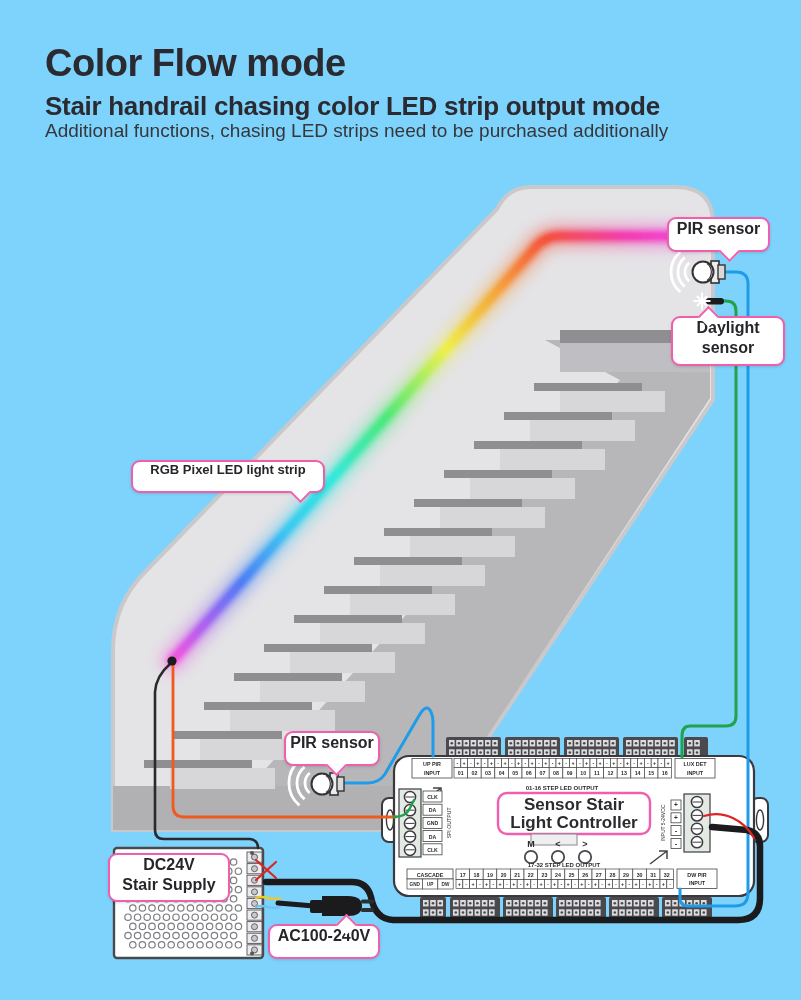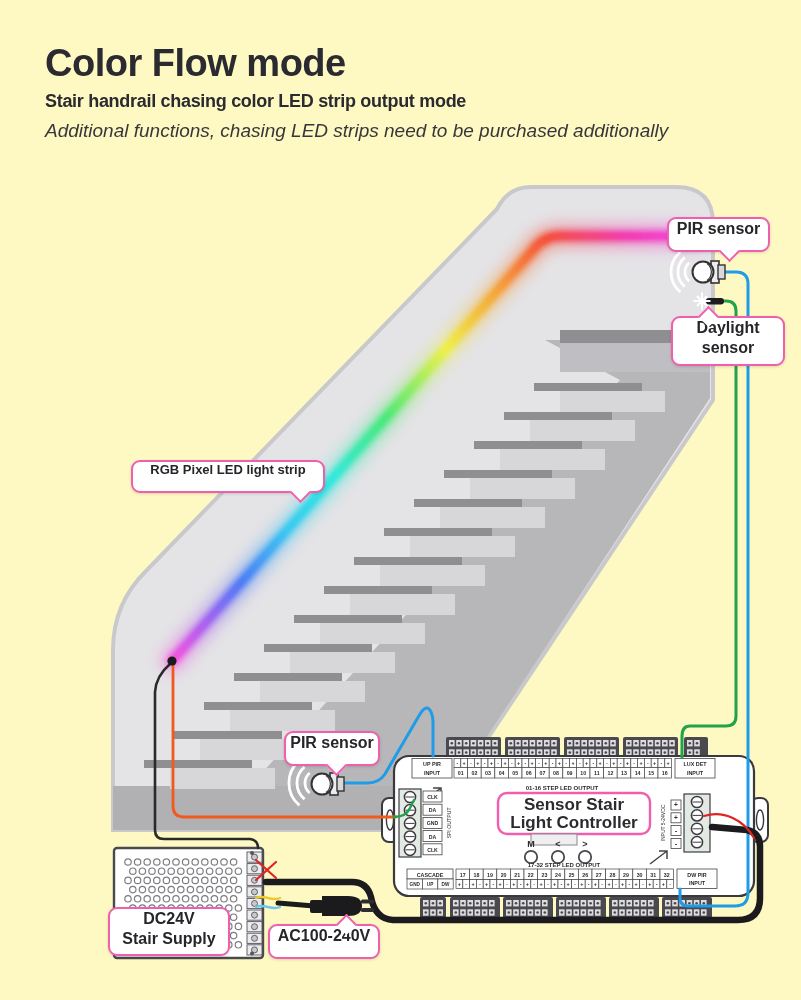--- a/index.html
+++ b/index.html
@@ -1,27 +1,27 @@
 <!DOCTYPE html>
 <html><head>
 <meta charset="utf-8">
 <style>
   :root{
     --pink:#f05fae; --blue:#1f9ce8; --green:#21a24b; --orange:#f05a1e;
     --red:#e02424; --dark:#26262a; --wall:#e4e3e6; --tread:#d7d6d9;
     --nose:#8f8e91; --stringer:#b7b6b9; --floor:#b1b0b3;
   }
   html,body{margin:0;padding:0;background:#fff;}
-  .stage{position:relative;width:801px;height:1000px;background:#fef9c3;overflow:hidden;
+  .stage{position:relative;width:801px;height:1000px;background:#7dd3fc;overflow:hidden;
          font-family:"Liberation Sans",sans-serif;}
   .stage svg{position:absolute;left:0;top:0;z-index:1;}
   .hdr{position:absolute;left:45px;color:#2b2a30;z-index:2;}
   .hdr.title{top:42px;font-size:38px;font-weight:800;letter-spacing:-.5px;}
-  .hdr.subtitle{top:91px;font-size:18px;font-weight:700;letter-spacing:-.3px;}
-  .hdr.note{top:120px;font-size:19px;font-weight:400;color:#37373b;font-style:italic;}
+  .hdr.subtitle{top:91px;font-size:26px;font-weight:700;letter-spacing:-.3px;}
+  .hdr.note{top:120px;font-size:19px;font-weight:400;color:#37373b;}
   .callout{position:absolute;background:#fff;border:2.2px solid var(--pink);
     border-radius:9px;color:var(--dark);font-weight:700;font-size:16px;
     text-align:center;display:flex;flex-direction:column;justify-content:flex-start;
     line-height:1.25;box-shadow:0 1px 3px rgba(0,0,0,.14);z-index:3;}
   .tail{position:absolute;width:13px;height:13px;background:#fff;transform:rotate(45deg);}
   .tail.down{border-right:2.2px solid var(--pink);border-bottom:2.2px solid var(--pink);bottom:-8.6px;}
   .tail.up{border-left:2.2px solid var(--pink);border-top:2.2px solid var(--pink);top:-8.6px;}
   text{font-family:"Liberation Sans",sans-serif;fill:#2b2b2f;}
 </style>
 </head>
@@ -878,21 +878,21 @@
     <i class="tail up" style="left:28px"></i>
   </div>
   <div class="callout" style="left:131px;top:460px;width:190px;height:29px;font-size:13px">
     <span>RGB Pixel LED light strip</span>
     <i class="tail down" style="left:160px"></i>
   </div>
   <div class="callout" style="left:284px;top:731px;width:92px;height:31px">
     <span>PIR sensor</span>
     <i class="tail down" style="left:43px"></i>
   </div>
-  <div class="callout" style="left:108px;top:907px;width:118px;height:45px">
+  <div class="callout" style="left:108px;top:853px;width:118px;height:45px">
     <span>DC24V</span>
     <span>Stair Supply</span>
   </div>
   <div class="callout" style="left:268px;top:924px;width:108px;height:31px">
     <span>AC100-240V</span>
     <i class="tail up" style="left:69px"></i>
   </div>
 </div>
 
 </body></html>

